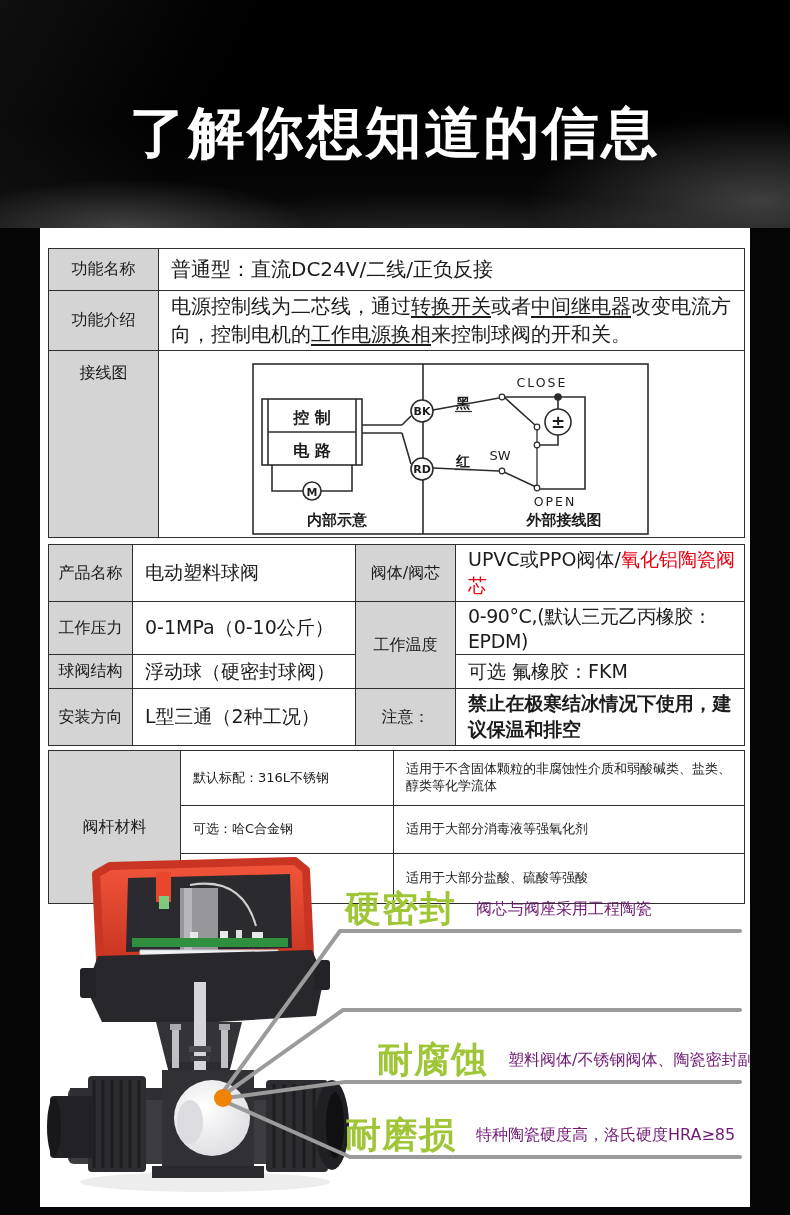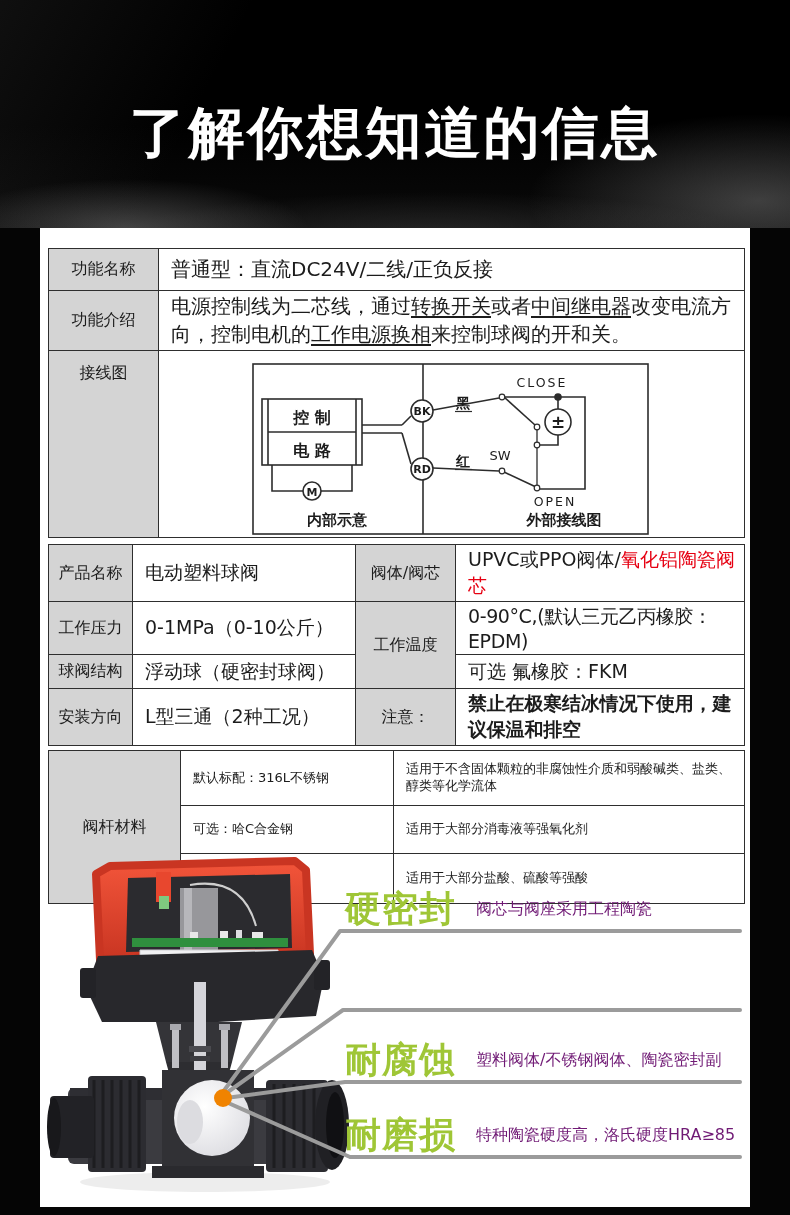--- a/index.html
+++ b/index.html
@@ -40,21 +40,21 @@
   .red{color:#e60012;}
   .warn{font-size:13px;font-weight:bold;color:#e60012;letter-spacing:-0.2px;}
   .temp{font-size:18px;letter-spacing:-0.4px;}
   u{text-underline-offset:3px;}
   
   .bottom{position:absolute;left:0;top:602px;width:710px;height:377px;overflow:hidden;}
   .bottom svg{position:absolute;left:0;top:0;}
   .feature{position:absolute;left:305px;display:flex;align-items:center;gap:20px;white-space:nowrap;}
   .ftitle{font-size:36px;font-weight:800;color:#9fc636;letter-spacing:1px;}
   .fdesc{font-size:16px;color:#701a75;}
-  .f1{top:55px;} .f2{top:134px;} .f3{top:206px;} .f4{top:281px;}
+  .f1{top:55px;} .f2{top:134px;} .f3{top:206px;margin-left:32px;} .f4{top:281px;}
   
   .dg-t{font-family:"DejaVu Sans",sans-serif;fill:#1c1c1c;}
 </style>
 </head>
 <body>
 
 <div class="page">
 
   <div class="hero">
     <div class="hero-texture"></div>

